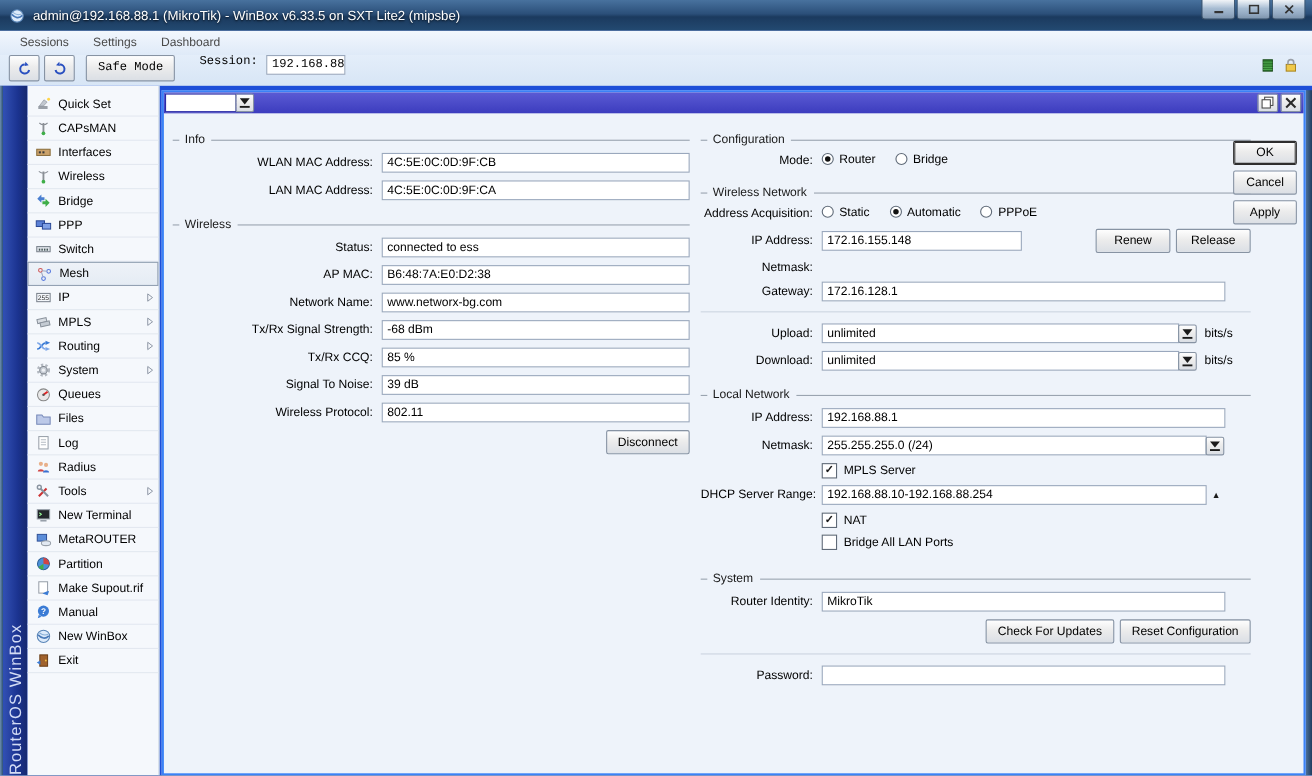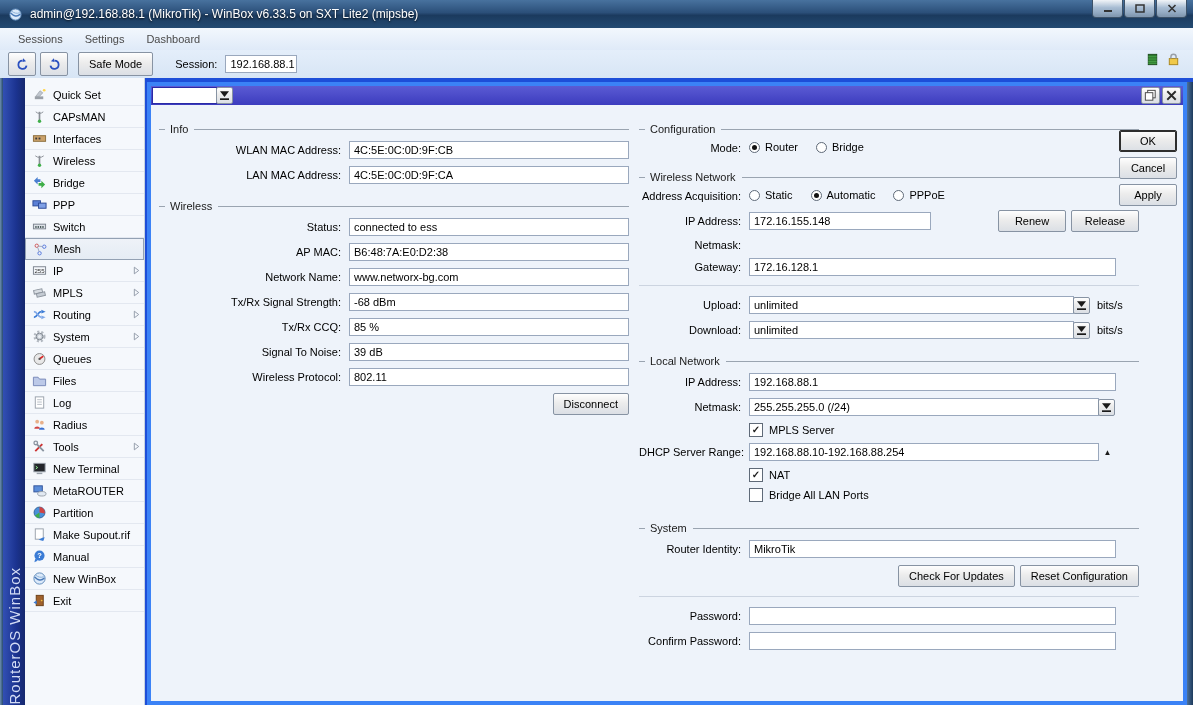--- a/index.html
+++ b/index.html
@@ -8,43 +8,43 @@
   .titlebar{position:absolute;left:0;top:0;right:0;height:28px;display:flex;align-items:center;gap:7px;padding:0 8px;
     background:linear-gradient(180deg,#48729e 0%,#2b4f79 45%,#1b3a5e 55%,#234a72 100%);}
   .title-text{color:#fff;font-size:12px;text-shadow:0 1px 2px rgba(0,0,0,.8);white-space:nowrap;}
   .win-ctrls{position:absolute;right:6px;top:0;display:flex;}
   .wbtn{width:29px;height:17px;margin-left:1px;border:1px solid #3d5268;border-top:none;border-radius:0 0 4px 4px;
     background:linear-gradient(180deg,rgba(255,255,255,.92),rgba(205,220,235,.75) 45%,rgba(170,190,210,.7));
     display:flex;align-items:center;justify-content:center;color:#333;}
   .menubar{position:absolute;left:0;top:28px;right:0;height:22px;display:flex;align-items:center;gap:22px;padding:0 0 0 18px;
     background:linear-gradient(180deg,#f2f7fd,#dfeaf8);border-bottom:1px solid #c9d7e8;color:#4a4a4a;}
   .menu-item{cursor:default;}
-  .toolbar{position:absolute;left:0;top:50px;right:0;height:28px;display:flex;align-items:center;gap:4px;padding-left:8px;
-    background:linear-gradient(180deg,#e4eefa,#d7e5f5);}
+  .toolbar{position:absolute;left:0;top:50px;right:0;height:28px;display:flex;align-items:flex-start;gap:4px;padding-left:8px;
+    background:linear-gradient(180deg,#e4eefa,#d7e5f5);font-family:Liberation Mono, monospace;}
   .btn{height:20px;padding:0 10px;display:inline-flex;align-items:center;justify-content:center;border:1px solid #8793a3;border-radius:2px;
     background:linear-gradient(180deg,#fefefe,#ececec 45%,#dbdfe5);white-space:nowrap;}
   .tbtn{width:26px;height:22px;padding:0;}
   .safe-mode{height:22px;margin-left:6px;}
   .session-lbl{margin-left:18px;}
   .field{height:16px;border:1px solid #9aa8bd;background:#fff;padding:0 4px;display:flex;align-items:center;white-space:nowrap;overflow:hidden;}
   .session-field{width:62px;margin-left:4px;}
   .tb-right{position:absolute;right:12px;top:52px;display:flex;gap:6px;}
   .edge-left{position:absolute;left:0;top:78px;bottom:0;width:3px;background:linear-gradient(90deg,#6d8fb0,#27496e);}
   .edge-right{position:absolute;right:0;top:82px;bottom:0;width:6px;background:linear-gradient(90deg,#4d719a,#1d3a5c);}
   
   .brand{position:absolute;left:3px;top:78px;bottom:0;width:22px;background:linear-gradient(90deg,#3250b4,#1b3390 60%,#16296e);display:flex;align-items:flex-end;justify-content:center;}
   .brand span{writing-mode:vertical-rl;transform:rotate(180deg);color:#d3dcf5;font-size:15px;letter-spacing:1px;padding-bottom:4px;}
   
   .sidebar{position:absolute;left:25px;top:78px;bottom:0;width:120px;background:#f5f8fc;border-right:1px solid #c6d2e0;padding-top:6px;box-sizing:border-box;}
   .side-item{height:21px;display:flex;align-items:center;gap:6px;padding:0 4px 0 6px;border-bottom:1px solid #e3e8f0;}
   .side-item .icn{width:16px;height:16px;flex:0 0 16px;display:flex;align-items:center;justify-content:center;}
   .side-item .slbl{flex:1;}
   .side-item.sel{background:linear-gradient(#eef2f8,#e5ecf4);border:1px solid #93a1b3;height:20px;}
   
-  .qwin{position:absolute;left:147px;top:82px;right:6px;bottom:0;background:#eef3fa;border:4px solid #3b82f6;box-sizing:border-box;}
+  .qwin{position:absolute;left:147px;top:82px;right:6px;bottom:0;background:#eef3fa;border:2px solid #3b82f6;box-sizing:border-box;}
   .qtitle{position:relative;height:19px;background:linear-gradient(180deg,#5b5bd4,#3c3cbe);display:flex;align-items:center;color:#fff;}
   .qtitle .ttl{margin-left:32px;}
   .mode-combo{position:absolute;left:1px;top:1px;display:flex;}
   .mode-field{width:55px;height:15px;border:1px solid #2a2aa6;}
   .combo-btn{width:17px;height:17px;box-sizing:border-box;padding:0;margin-left:-1px;display:inline-flex;align-items:center;justify-content:center;}
   .qctrls{position:absolute;right:2px;top:1px;display:flex;gap:2px;}
   .qbtn{width:17px;height:15px;padding:0;}
   .qbody{position:absolute;left:0;right:0;top:19px;bottom:0;}
   .col-left{position:absolute;left:8px;top:0;width:470px;}
   .col-right{position:absolute;left:488px;top:0;width:500px;}
@@ -627,24 +627,20 @@
         </div>
         <div class="row btns-right">
           <span class="btn">Check For Updates</span>
           <span class="btn">Reset Configuration</span>
         </div>
         <div class="sep"></div>
         <div class="row">
           <span class="lab">Password:</span>
           <div class="field w357"></div>
         </div>
-        <div class="row">
-          <span class="lab">Confirm Password:</span>
-          <div class="field w357"></div>
-        </div>
       </div>
 
       <div class="actions">
         <span class="btn default">OK</span>
         <span class="btn">Cancel</span>
         <span class="btn">Apply</span>
       </div>
 
     </div>
   </div>

